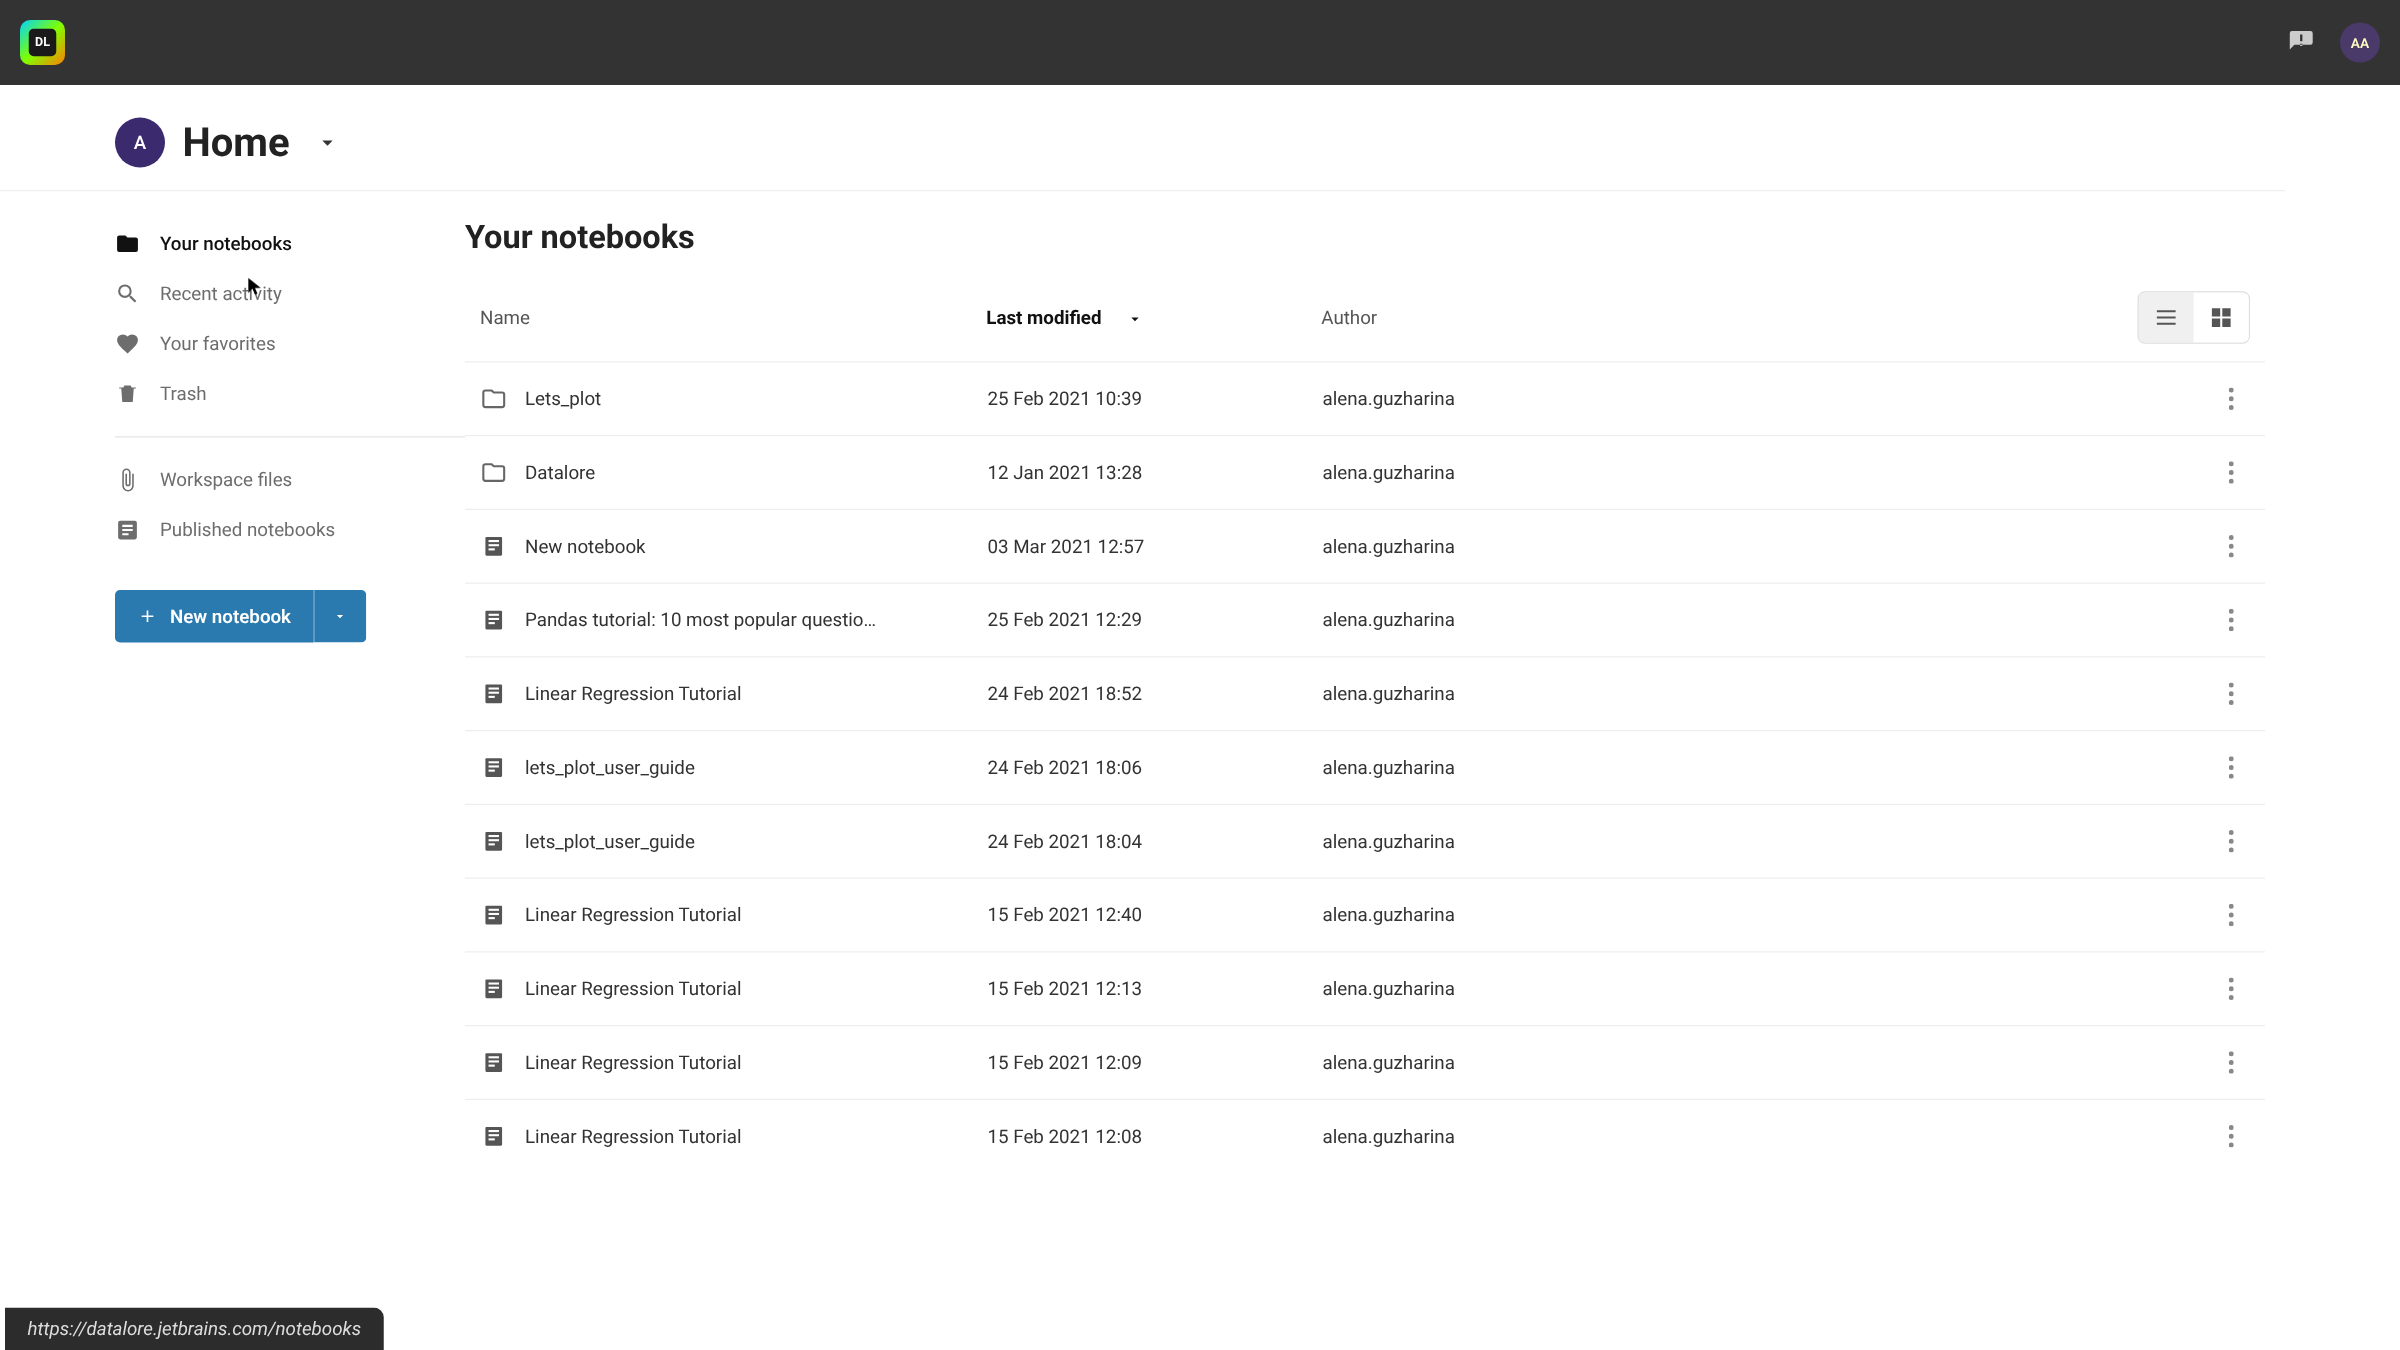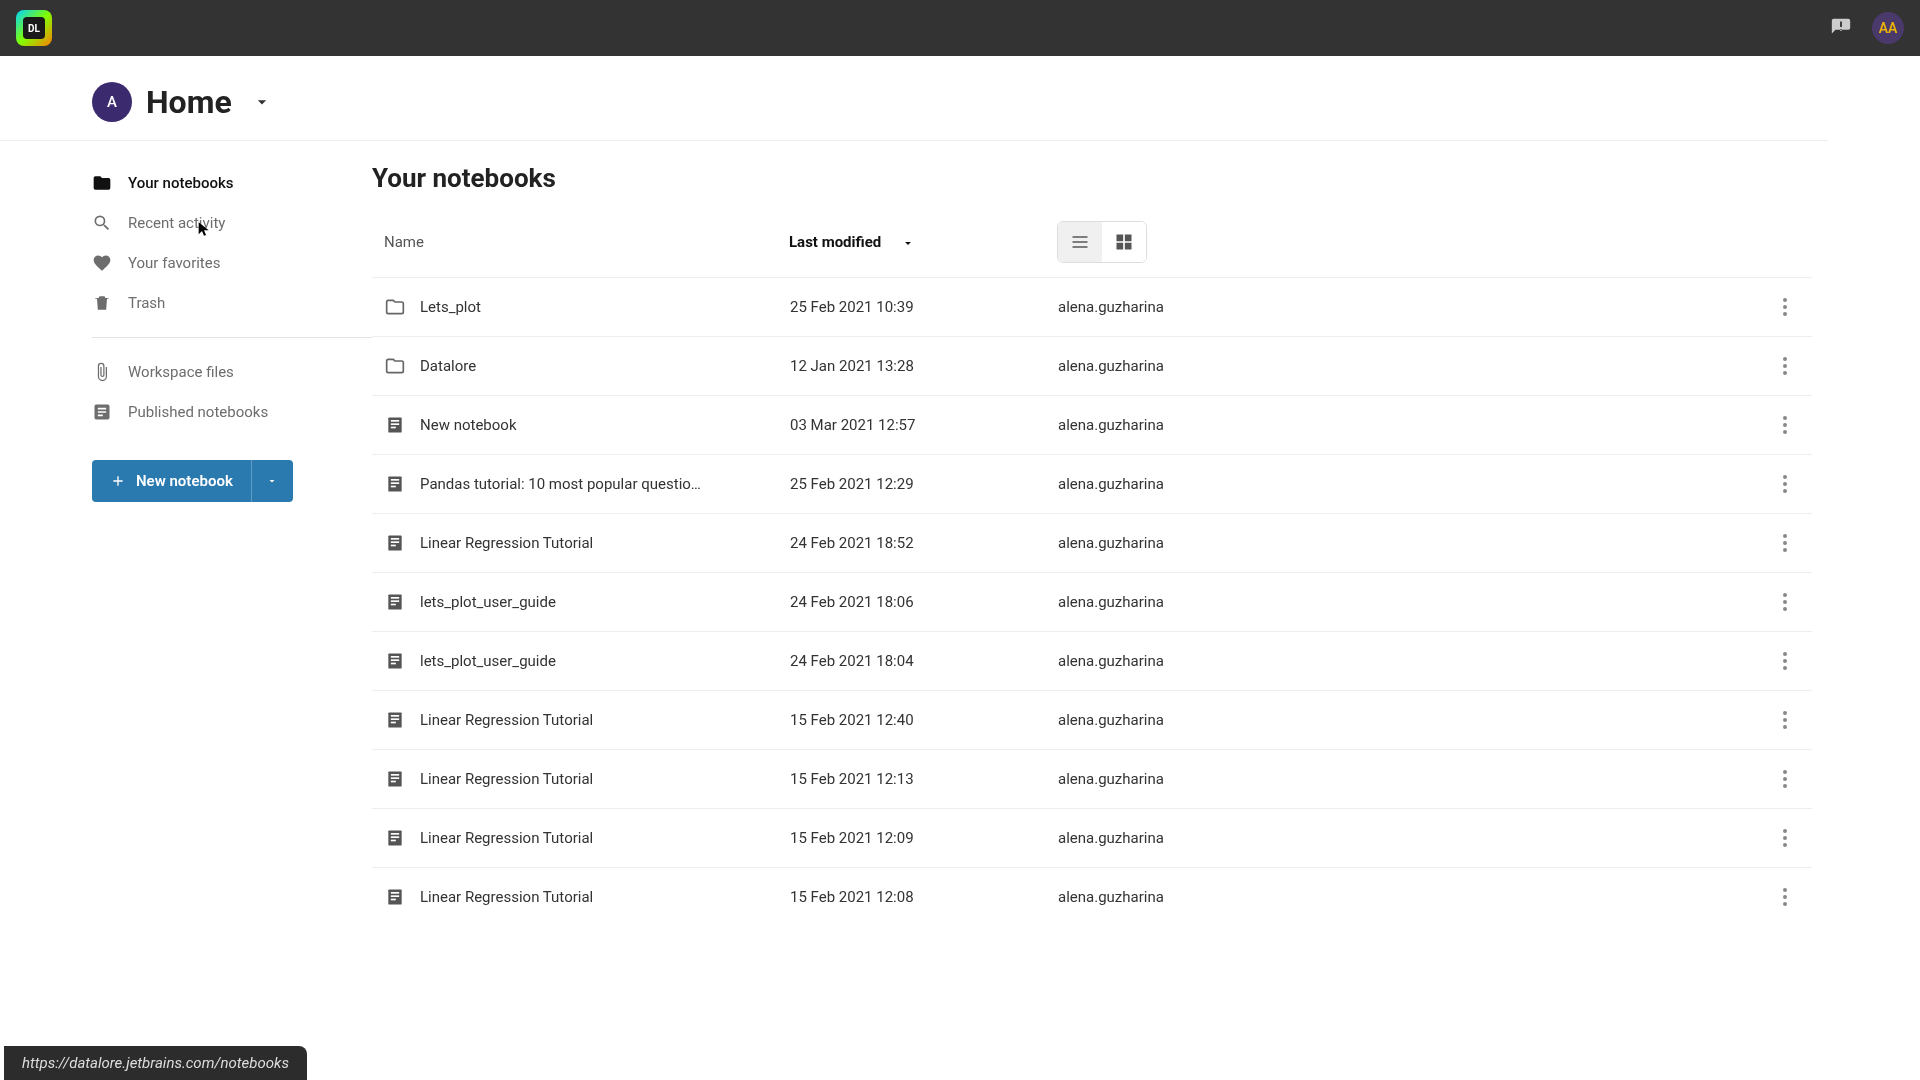--- a/index.html
+++ b/index.html
@@ -1,28 +1,28 @@
 <!DOCTYPE html>
 <html><head>
 <meta charset="utf-8">
 <style>
 * { margin: 0; padding: 0; box-sizing: border-box; font-family: -apple-system, BlinkMacSystemFont, "Segoe UI", Roboto, sans-serif; }
 body { background: #fff; color: #222; width: 1920px; height: 1080px; overflow: hidden; }
 
-.topbar { background: #333; height: 56px; display: flex; align-items: center; padding: 0 16px; }
+.topbar { background: #333; height: 68px; display: flex; align-items: center; padding: 0 16px; }
 .app-logo { width: 36px; height: 36px; border-radius: 8px; background: linear-gradient(135deg,#00d4ff 0%,#7fff00 50%,#ff7f00 100%); display:flex; align-items:center; justify-content:center; margin-right:18px; position:relative;}
 .app-logo-inner { background:#1a1a1a; width:22px;height:22px;border-radius:4px;display:flex;align-items:center;justify-content:center;font-size:10px;font-weight:700;color:#fff;}
 .search-box { background: #444; border-radius:4px; display:flex; align-items:center; padding:0 12px; height:36px; width:260px; }
 .search-box svg { width:18px; height:18px; fill:#888; margin-right:10px;}
 .search-box input { background:transparent; border:none; outline:none; color:#ccc; font-size:15px; flex:1;}
 .search-box input::placeholder{color:#999;}
 .topbar-right { margin-left:auto; display:flex; align-items:center; gap:18px; }
 .topbar-icon { width:26px;height:26px;display:flex;align-items:center;justify-content:center;color:#ccc;cursor:pointer;}
 .topbar-icon svg{width:22px;height:22px;fill:#ccc;}
-.user-badge { width:32px;height:32px;border-radius:50%;background:#4a3a6a;color:#eab308;font-size:14px;font-weight:600;display:flex;align-items:center;justify-content:center; }
+.user-badge { width:32px;height:32px;border-radius:50%;background:#4a3a6a;color:#fef9c3;font-size:11px;font-weight:600;display:flex;align-items:center;justify-content:center; }
 
 .page-header { padding: 26px 0 18px 92px; display:flex;align-items:center; gap:14px; border-bottom:1px solid #eee; margin:0 92px 0 0;}
 .workspace-avatar { width:40px;height:40px;border-radius:50%;background:#3b2a6e;color:#fff;font-size:15px;font-weight:500;display:flex;align-items:center;justify-content:center;}
 .page-title { font-size:32px;font-weight:700;}
 .chevron-down { width:20px;height:20px;fill:#333;margin-left:6px;cursor:pointer;}
 
 .layout { display:flex; padding:0 16px 0 92px;}
 .sidebar { width:280px; padding-top:22px;}
 .side-link {display:flex;align-items:center;gap:16px;padding:10px 0;color:#6d6d6d;cursor:pointer;font-size:15px;}
 .side-link.active{color:#111;font-weight:500;}
@@ -145,20 +145,21 @@
     <div class="section-title">Your notebooks</div>
 
     <div class="table-head">
       <div class="col-name">Name</div>
       <div class="col-mod">
         <span>Last modified</span>
         <svg viewBox="0 0 24 24">
             <path d="M12 17l-5-5h10z"></path>
           </svg>
       </div>
+      <div class="col-auth">Author</div>
       <div class="view-toggle">
         <button class="active">
             <svg viewBox="0 0 24 24">
               <path d="M3 5h18v2H3zm0 6h18v2H3zm0 6h18v2H3z"></path>
             </svg>
           </button>
         <button>
             <svg viewBox="0 0 24 24">
               <path d="M3 3h8v8H3zm10 0h8v8h-8zM3 13h8v8H3zm10 0h8v8h-8z"></path>
             </svg>

